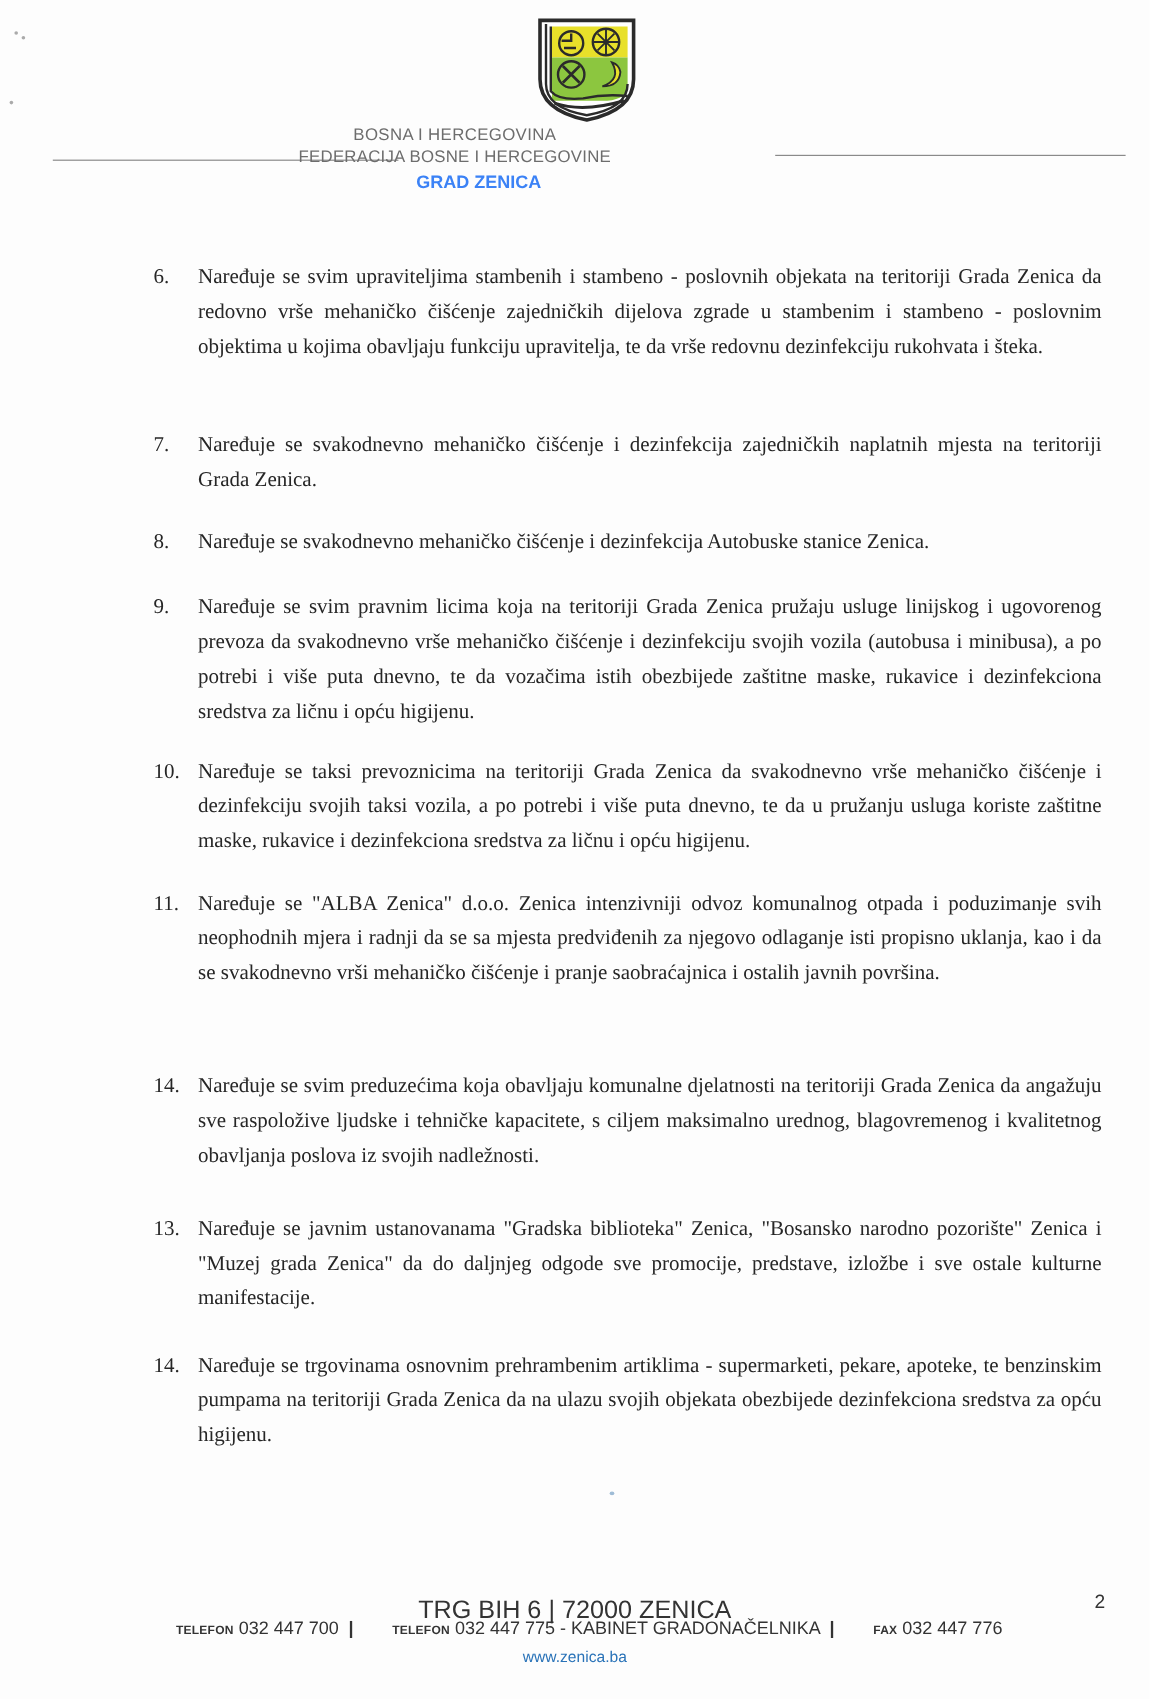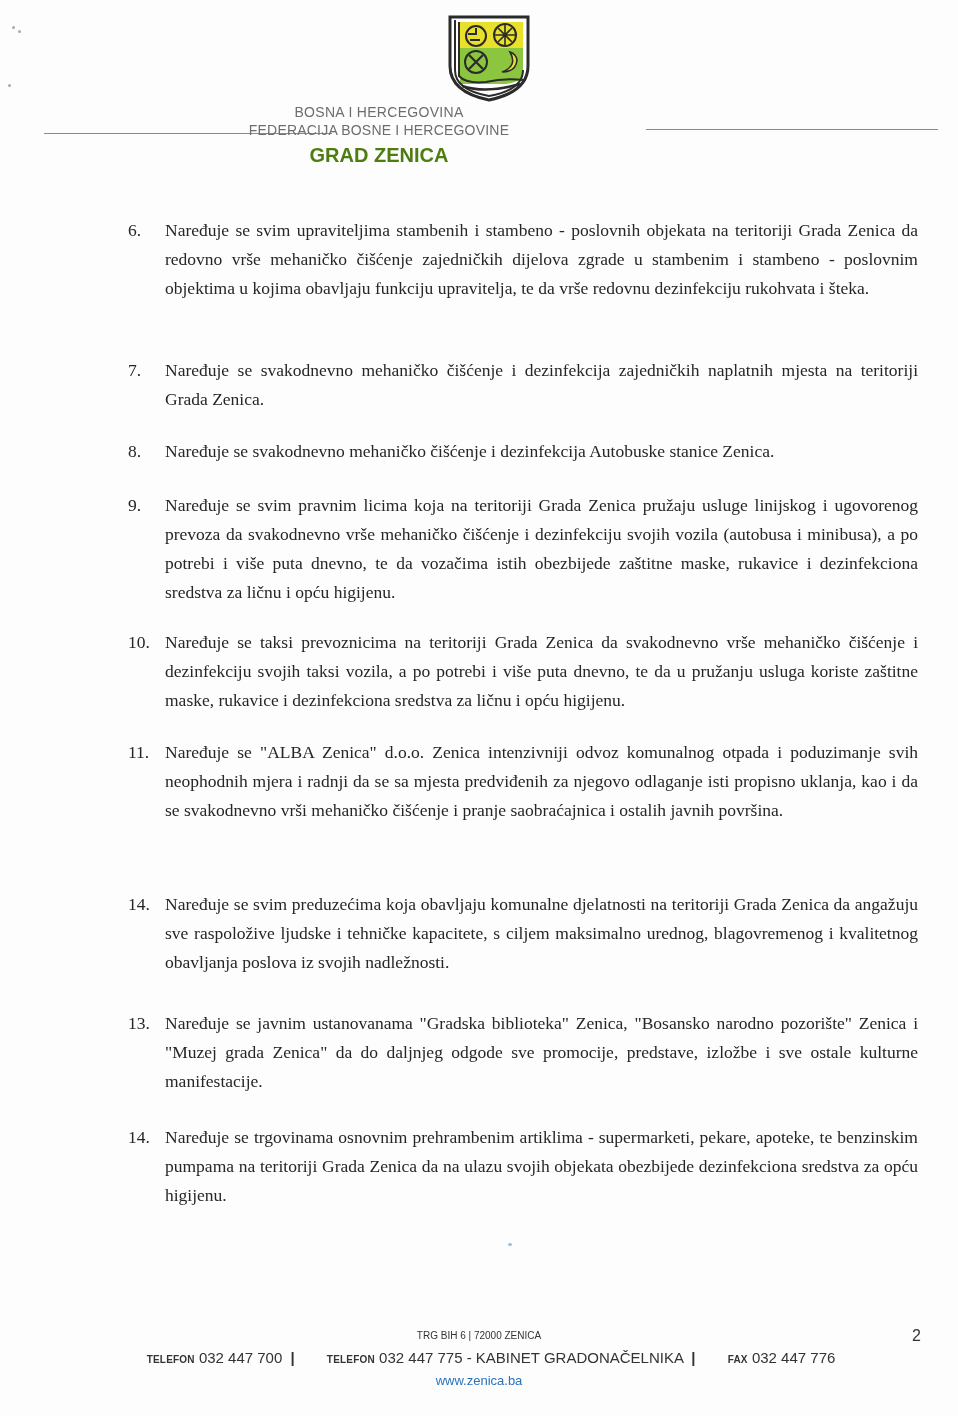--- a/index.html
+++ b/index.html
@@ -4,29 +4,29 @@
 <style>
   html, body { margin:0; padding:0; background:#ffffff; }
   body { width:958px; height:1416px; position:relative; overflow:hidden; font-family:"Liberation Serif", serif; color:#222; }
   .page { position:absolute; left:0; top:0; width:958px; height:1416px; background:#fdfdfd; }
   .specks { position:absolute; left:8px; top:22px; width:20px; height:80px; }
   .speck { position:absolute; width:3px; height:3px; border-radius:50%; background:#aaa; }
   .crest { position:absolute; left:446px; top:14px; width:86px; height:88px; }
   .hdr { position:absolute; left:0; width:758px; text-align:center; font-family:"Liberation Sans", sans-serif; }
   .hdr-country { top:104px; font-size:14px; color:#6d6d6d; letter-spacing:0.3px; }
   .hdr-entity { top:122px; font-size:14px; color:#6d6d6d; letter-spacing:0.2px; }
-  .hdr-city { top:144px; font-size:20px; font-weight:bold; color:#4d7c0f; }
+  .hdr-city { top:144px; font-size:15px; font-weight:bold; color:#3b82f6;padding-left:20px; }
   .hr-left { position:absolute; left:44px; top:133px; width:288px; height:1px; background:#8a8a8a; }
   .hr-right { position:absolute; left:646px; top:129px; width:292px; height:1px; background:#8a8a8a; }
   .items { position:absolute; left:0; top:0; width:958px; height:1300px; }
   .item { position:absolute; left:128px; width:790px; font-size:17.5px; line-height:29px; text-align:justify; color:#262626; }
   .item .num { position:absolute; left:0; top:0; }
   .item .txt { display:block; margin-left:37px; }
   .footer { position:absolute; left:0; width:958px; text-align:center; font-family:"Liberation Sans", sans-serif; color:#333; }
-  .f-addr { top:1330px; font-size:10px; }
+  .f-addr { top:1330px; font-size:21px; }
   .f-phones { top:1349px; font-size:15px; }
   .f-phones .lbl { font-size:10px; font-weight:bold; letter-spacing:0.2px;margin-left:24px; }
   .f-phones .sep { font-weight:bold; margin:0 4px; }
   .f-web { top:1373px; font-size:13px; font-weight:normal; color:#2a73b8; }
   .pagenum { position:absolute; left:912px; top:1327px; font-family:"Liberation Sans", sans-serif; font-size:16px; color:#333; }
   .mark { position:absolute; width:4px; height:3px; border-radius:50%; background:#9fbcd6; }
 </style>
 </head>
 <body>
 

